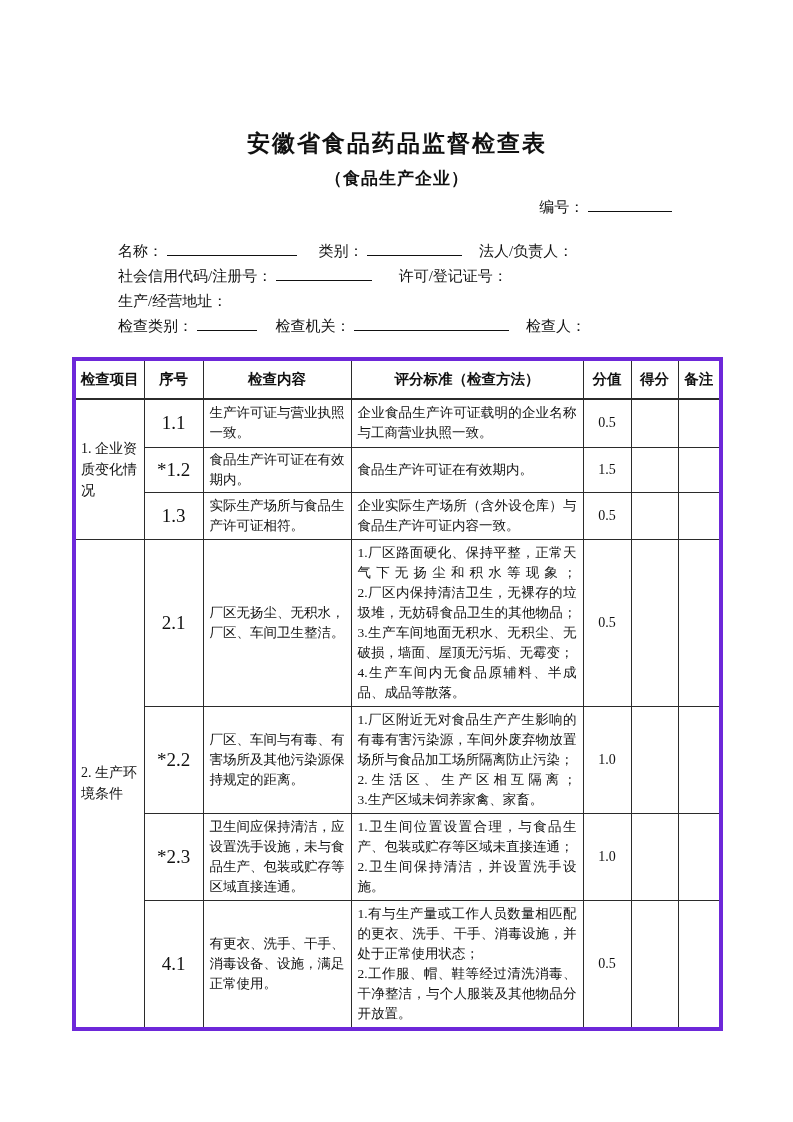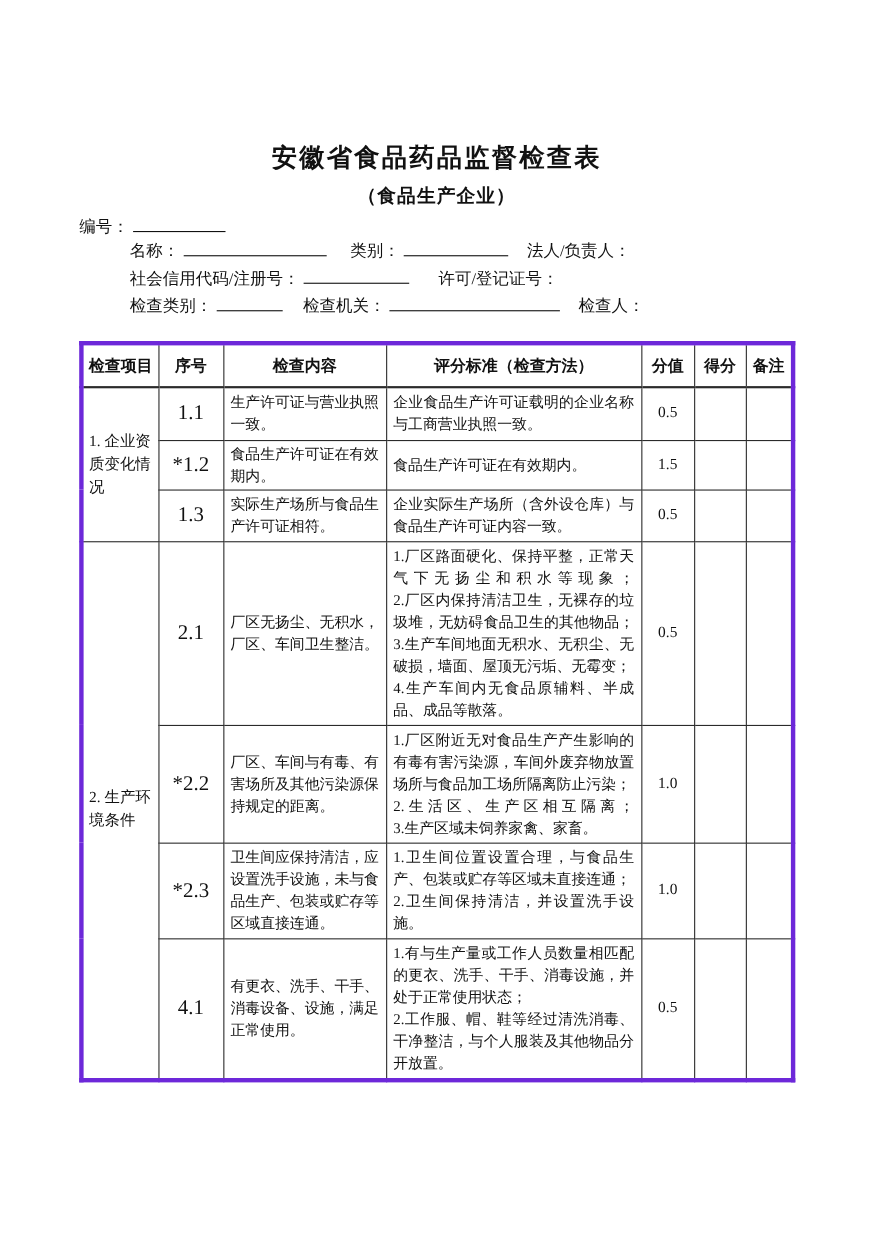--- a/index.html
+++ b/index.html
@@ -23,26 +23,28 @@
   .doc-subtitle {
     text-align: center;
     font-family: Liberation Serif, serif;
     font-weight: bold;
     font-size: 17px;
     letter-spacing: 1px;
     line-height: 22px;
     margin-top: 10px;
   }
   .serial-line {
+    text-align: right;
     padding-right: 50px;
     font-size: 15px;
     line-height: 19px;
     margin-top: 8px;
   }
   .info-block {
+    margin-top: 22px;
     padding-left: 46px;
     font-size: 15px;
   }
   .info-line { line-height: 25px; white-space: nowrap; }
   .u {
     display: inline-block;
     border-bottom: 1px solid #111111;
     height: 13px;
     vertical-align: baseline;
   }
@@ -110,20 +112,23 @@
       <span>名称：</span>
       <span class="u" style="width:130px"></span>
       <span class="gap-lg">类别：</span>
       <span class="u" style="width:95px"></span>
       <span class="gap-md">法人/负责人：</span>
     </div>
     <div class="info-line">
       <span>社会信用代码/注册号：</span>
       <span class="u" style="width:96px"></span>
       <span class="gap-org">许可/登记证号：</span>
+    </div>
+    <div class="info-line">
+      <span>生产/经营地址：</span>
     </div>
     <div class="info-line">
       <span>检查类别：</span>
       <span class="u" style="width:60px"></span>
       <span class="gap-sm">检查机关：</span>
       <span class="u" style="width:155px"></span>
       <span class="gap-md">检查人：</span>
     </div>
   </div>
 

